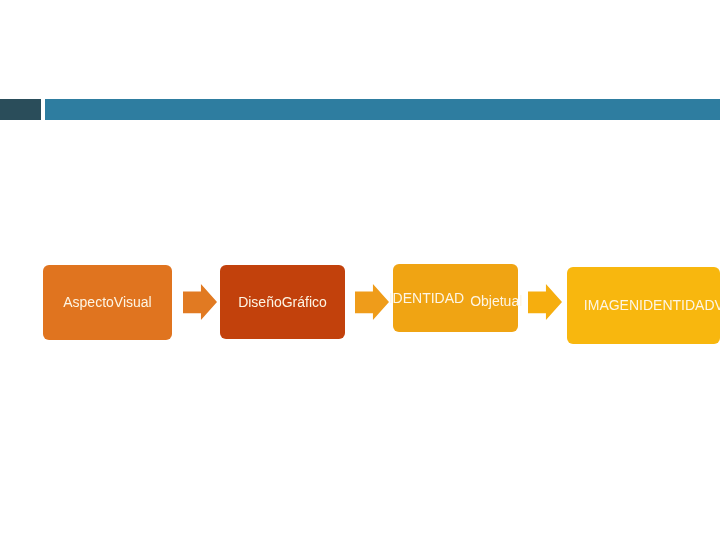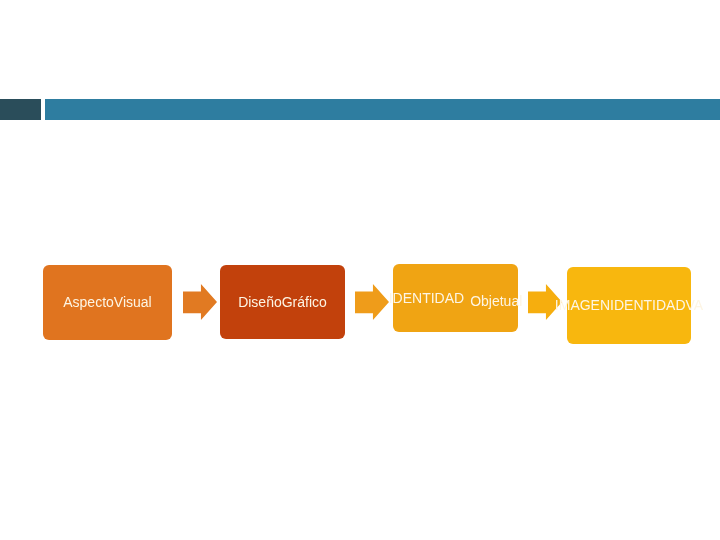--- a/index.html
+++ b/index.html
@@ -39,21 +39,21 @@
     align-items: center;
     justify-content: center;
     text-align: center;
     font-size: 14px;
     line-height: 17px;
   }
   .step .line { display: block; white-space: nowrap; }
   .step1 { left: 43px;  top: 265px; width: 129px; height: 75px; }
   .step2 { left: 220px; top: 265px; width: 125px; height: 74px; }
   .step3 { left: 393px; top: 264px; width: 125px; height: 68px; }
-  .step4 { left: 567px; top: 267px; width: 124px; height: 77px; }
+  .step4 { left: 567px; top: 267px; width: 124px; height: 77px; padding-left: 29px; }
   .step3 .line + .line { margin-top: 7px; margin-left: 6px; }
   
   .arrow {
     position: absolute;
     top: 283px;
     width: 34px;
     height: 38px;
     display: block;
   }
   .arrow1 { left: 183px; }

